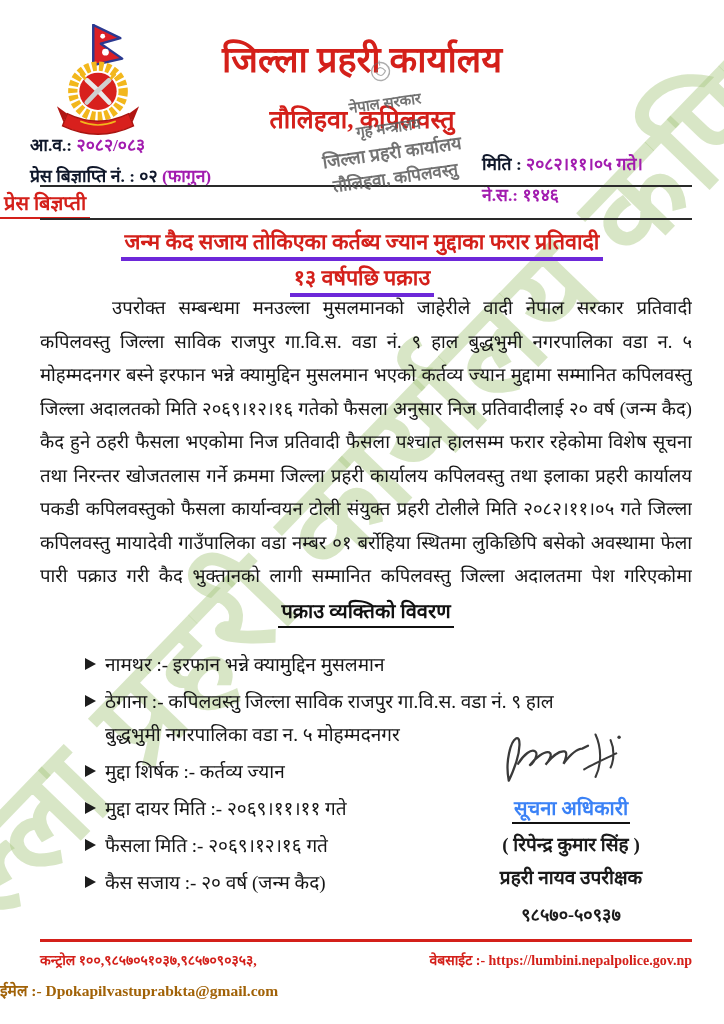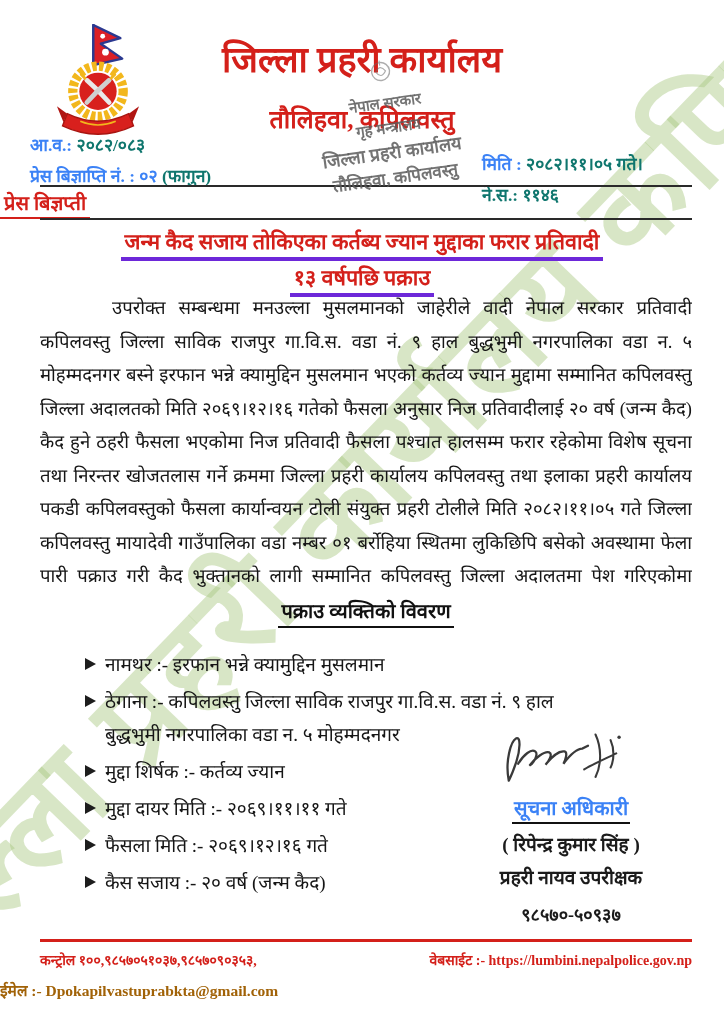--- a/index.html
+++ b/index.html
@@ -34,22 +34,22 @@
     color:rgba(92,92,92,0.85);font-weight:bold;line-height:25px;
   }
   .stamp .crest{opacity:.55;}
   .stamp-line{white-space:nowrap;}
   .stamp .s1{font-size:15px;}
   .stamp .s2{font-size:15px;}
   .stamp .s3{font-size:18px;}
   .stamp .s4{font-size:17px;}
   .info-left{position:absolute;left:30px;top:130px;font-size:17.5px;font-weight:bold;line-height:31px;z-index:2;}
   .info-right{position:absolute;left:482px;top:130px;font-size:17.5px;font-weight:bold;line-height:31px;z-index:2;margin-top:19px;}
-  .red{color:#3b82f6;}
-  .blk{color:#0f766e;}
+  .red{color:#0f172a;}
+  .blk{color:#a21caf;}
   .rule-black{position:absolute;left:40px;width:652px;height:2px;background:#2a2a2a;z-index:2;}
   .r1{top:185px;}
   .r2{top:218px;}
   
   .press-label-wrap{position:absolute;left:0;right:0;top:189px;z-index:2;font-family:Liberation Serif, serif;}
   .press-label{
     display:inline-block;font-size:20px;font-weight:bold;color:#d4201a;
     border-bottom:2px solid #d4201a;padding:0 4px 1px;
   }
   .headline{position:absolute;left:0;right:0;text-align:center;z-index:2;}

